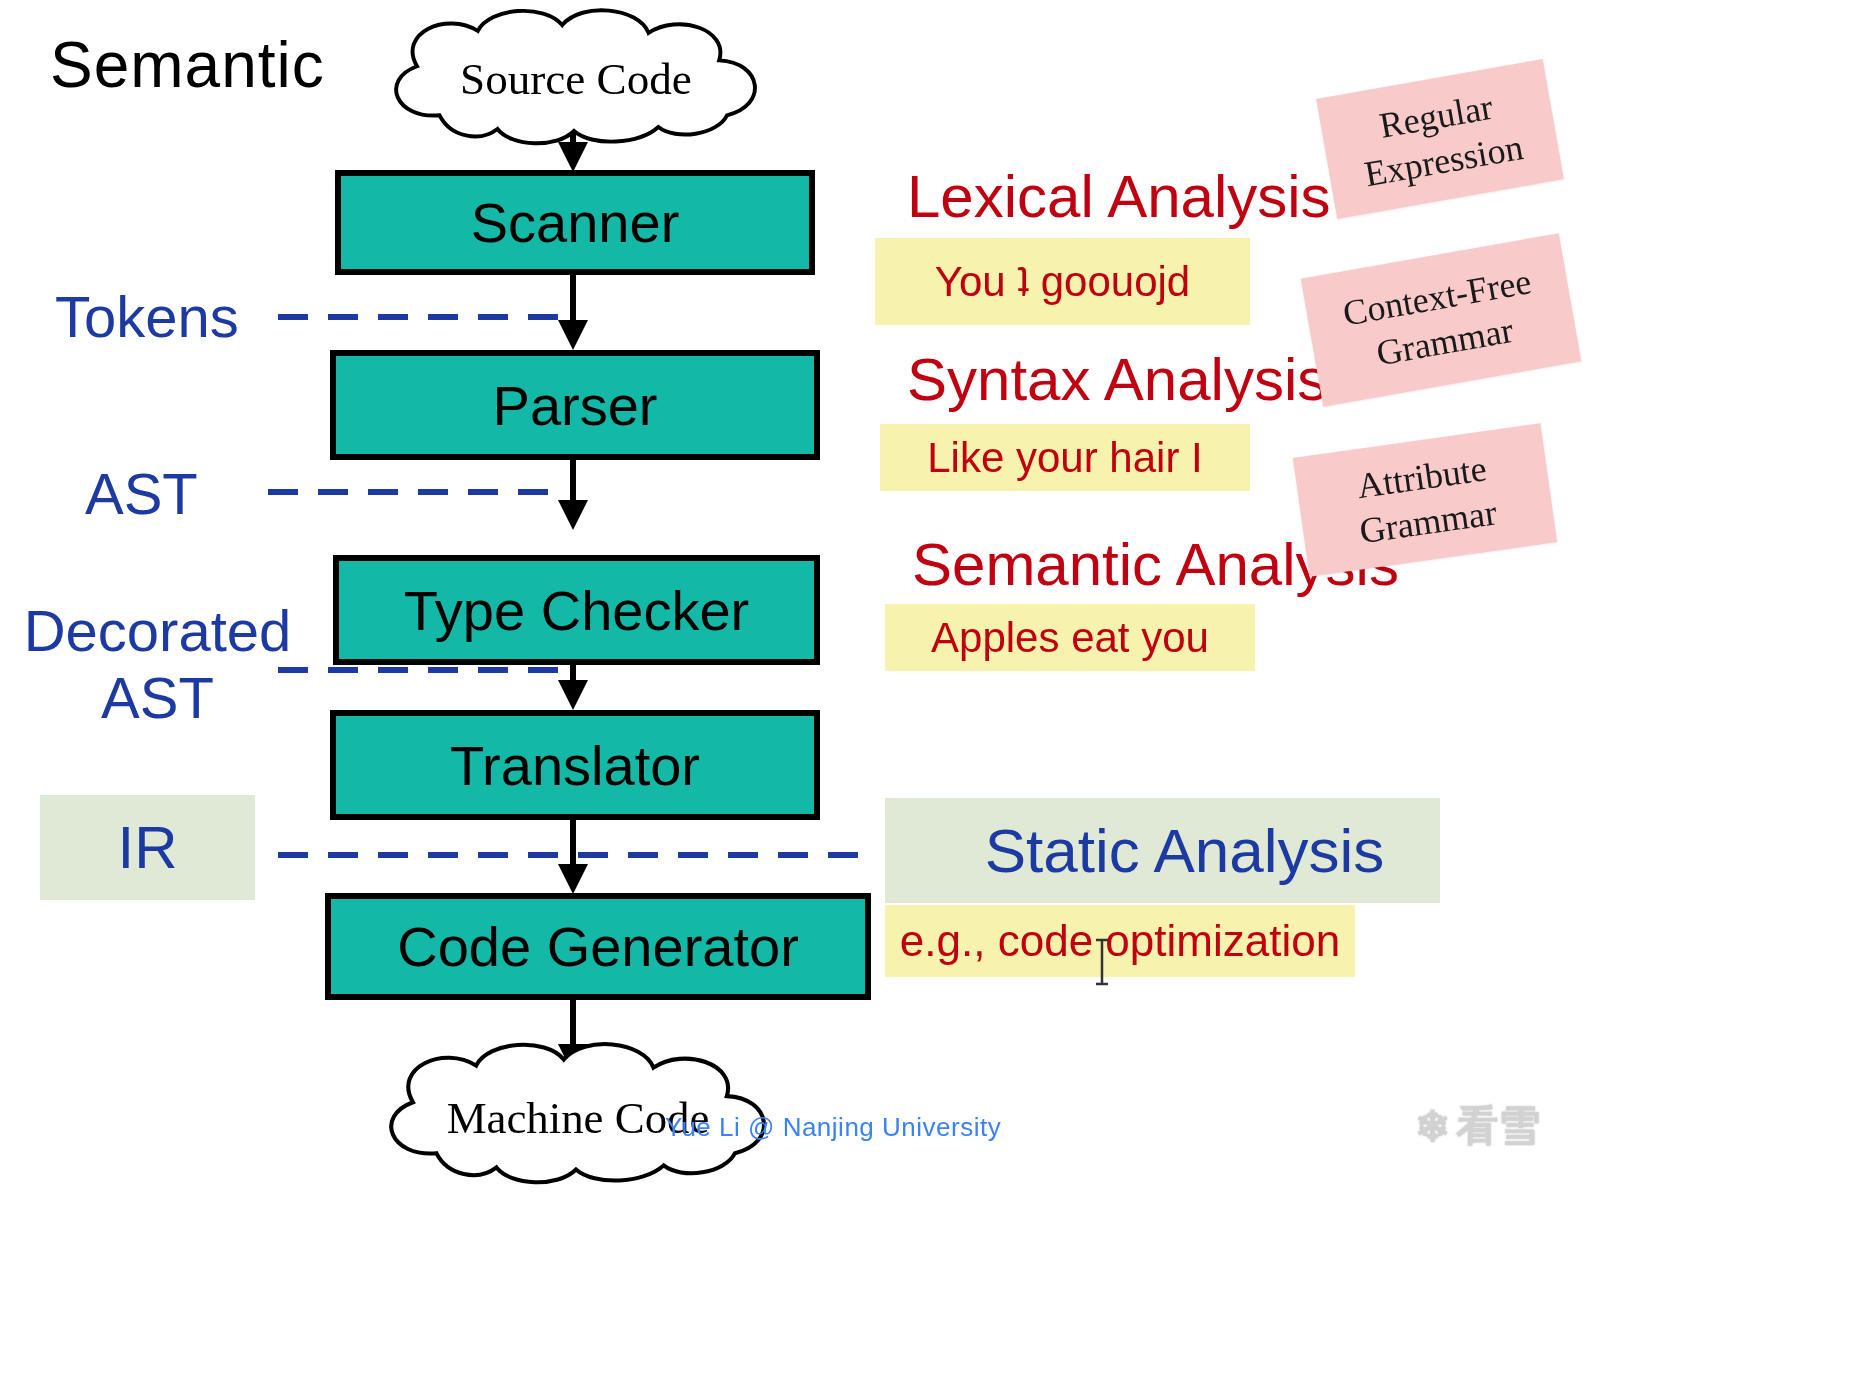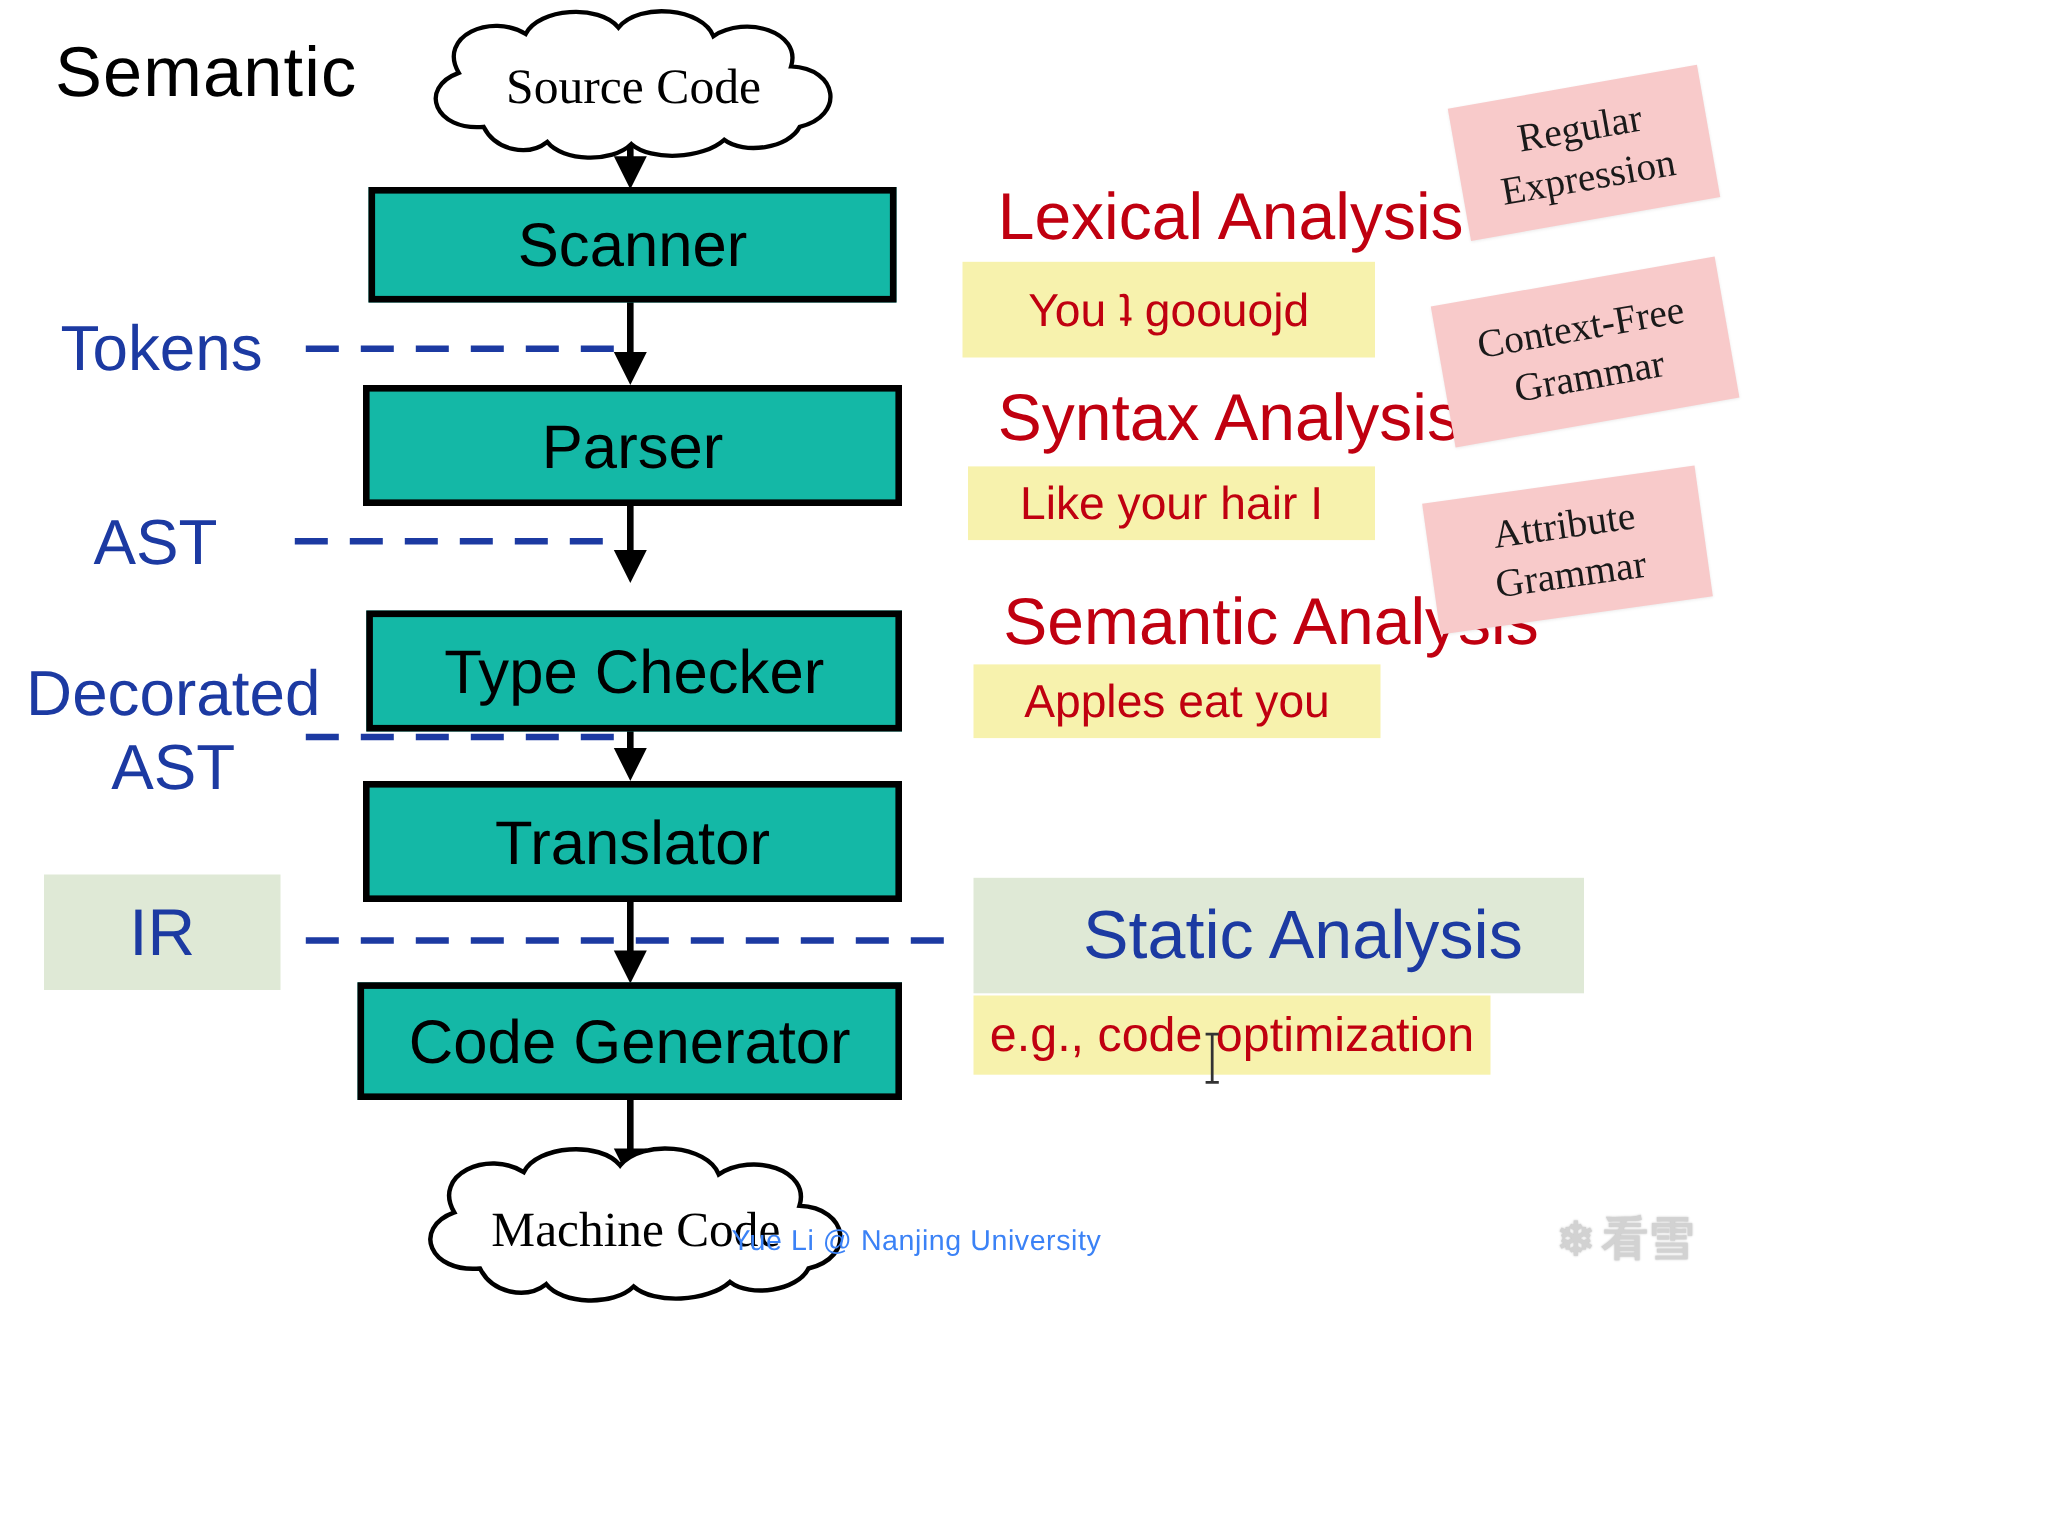--- a/index.html
+++ b/index.html
@@ -107,21 +107,21 @@
          C 218 -4, 276 2, 286 28 C 316 8, 368 24, 358 56 C 402 58, 408 102, 366 112
          C 356 132, 314 138, 296 124 C 276 142, 228 144, 210 128 C 192 146, 146 144, 132 126
          C 114 140, 84 134, 73 112 Z"></path>
     <text class="cloud-text" x="212" y="90">Source Code</text>
   </svg>
 
   <div class="box" style="left:335px; top:170px; width:480px; height:105px;">Scanner</div>
   <div class="box" style="left:330px; top:350px; width:490px; height:110px;">Parser</div>
   <div class="box" style="left:333px; top:530px; width:487px; height:110px;margin-top:25px;">Type Checker</div>
   <div class="box" style="left:330px; top:710px; width:490px; height:110px;">Translator</div>
-  <div class="box" style="left:325px; top:893px; width:495px; height:107px;">Code Generator</div>
+  <div class="box" style="left:325px; top:893px; width:546px; height:107px;">Code Generator</div>
 
   <svg class="cloud-svg" style="left:362px; top:1038px;" width="428" height="155" viewBox="0 0 420 150">
     <path class="cloud-path" d="M 73 112 C 28 116, 12 76, 50 62 C 30 28, 80 6, 112 26 C 124 2, 180 -2, 198 20
          C 218 -4, 276 2, 286 28 C 316 8, 368 24, 358 56 C 402 58, 408 102, 366 112
          C 356 132, 314 138, 296 124 C 276 142, 228 144, 210 128 C 192 146, 146 144, 132 126
          C 114 140, 84 134, 73 112 Z"></path>
     <text class="cloud-text" x="212" y="92" style="font-size:44px;">Machine Code</text>
   </svg>
 
   <div class="blue-label" style="left:55px; top:283px;">Tokens</div>

